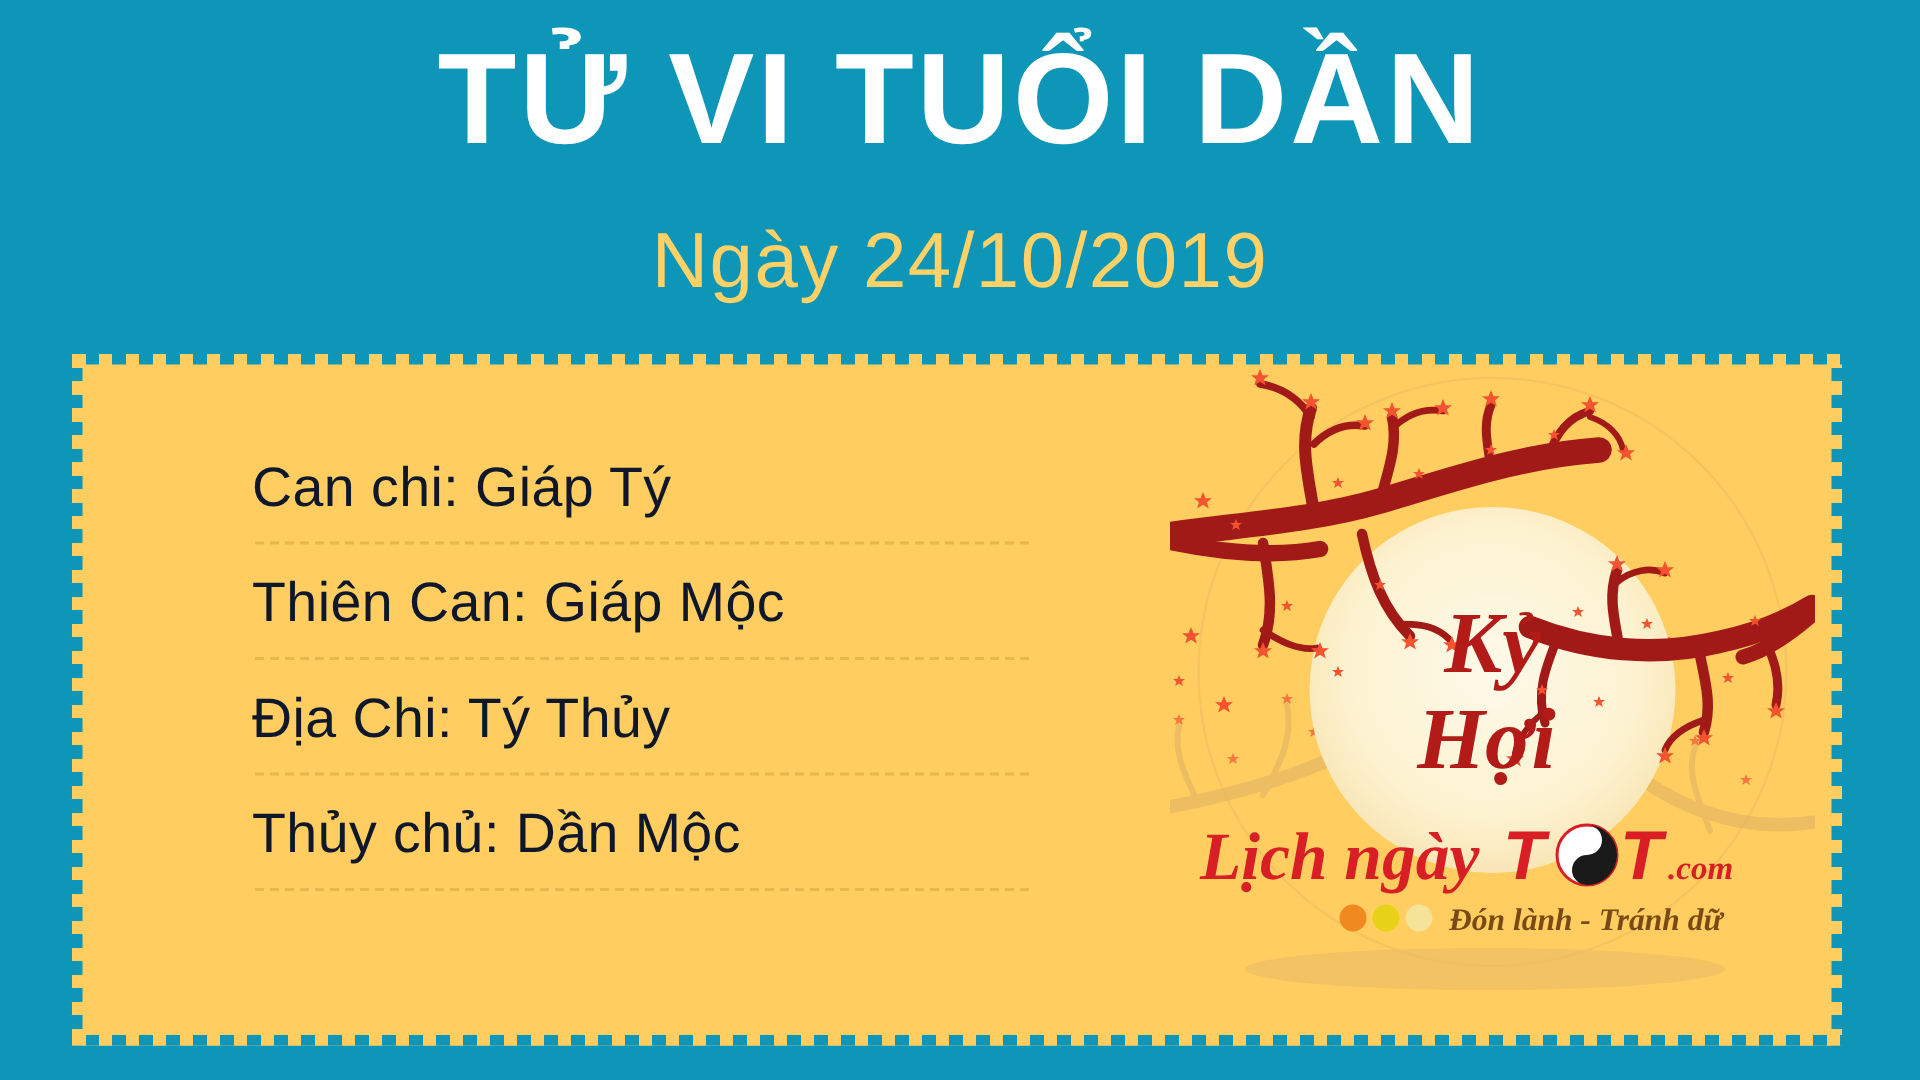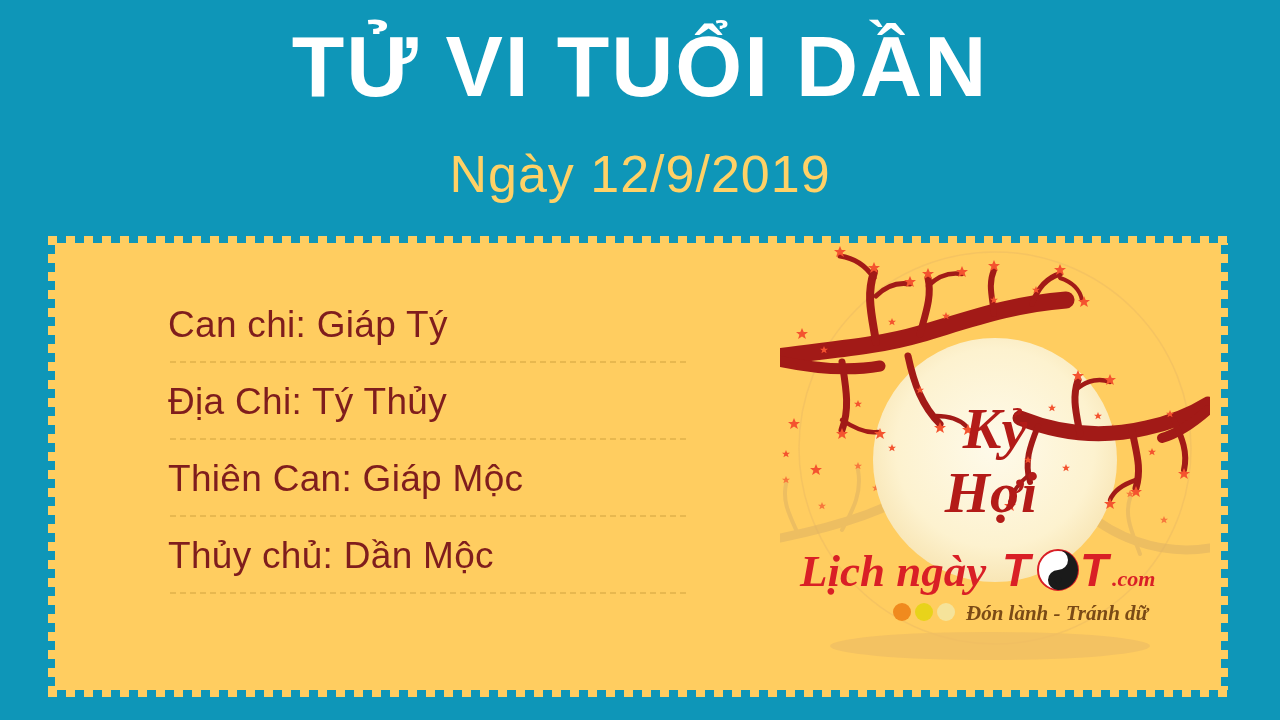--- a/index.html
+++ b/index.html
@@ -48,21 +48,21 @@
   }
 
   
   .info{
     position:absolute;left:120px;top:50px;width:500px;
   }
   .row{
     position:relative;
     height:77px;
     display:flex;align-items:center;
-    color:#7f1d1d;
+    color:#0f172a;
     font-size:37px;
     letter-spacing:.3px;
     white-space:nowrap;
   }
   .row .sep{
     position:absolute;left:2px;right:-18px;bottom:0;
     height:0;
     border-bottom:2px dashed #e8b84f;
   }
   .row:last-child .sep{left:2px;right:-18px;}
@@ -76,37 +76,37 @@
   }
   .deco svg{display:block;}
 </style>
 </head>
 <body>
 
 <div class="stage">
 
   <div class="header">
     <div class="title">TỬ VI TUỔI DẦN</div>
-    <div class="subtitle">Ngày 12/9/2019</div>
+    <div class="subtitle">Ngày 24/10/2019</div>
   </div>
 
   <div class="panel">
     <div class="panel-scallop"></div>
 
     <div class="info">
       <div class="row">
         <span>Can chi: Giáp Tý</span>
         <span class="sep"></span>
       </div>
       <div class="row">
+        <span>Thiên Can: Giáp Mộc</span>
+        <span class="sep"></span>
+      </div>
+      <div class="row">
         <span>Địa Chi: Tý Thủy</span>
-        <span class="sep"></span>
-      </div>
-      <div class="row">
-        <span>Thiên Can: Giáp Mộc</span>
         <span class="sep"></span>
       </div>
       <div class="row">
         <span>Thủy chủ: Dần Mộc</span>
         <span class="sep"></span>
       </div>
     </div>
 
     <div class="deco">
       <svg width="430" height="455" viewBox="0 0 430 455" xmlns="http://www.w3.org/2000/svg">

